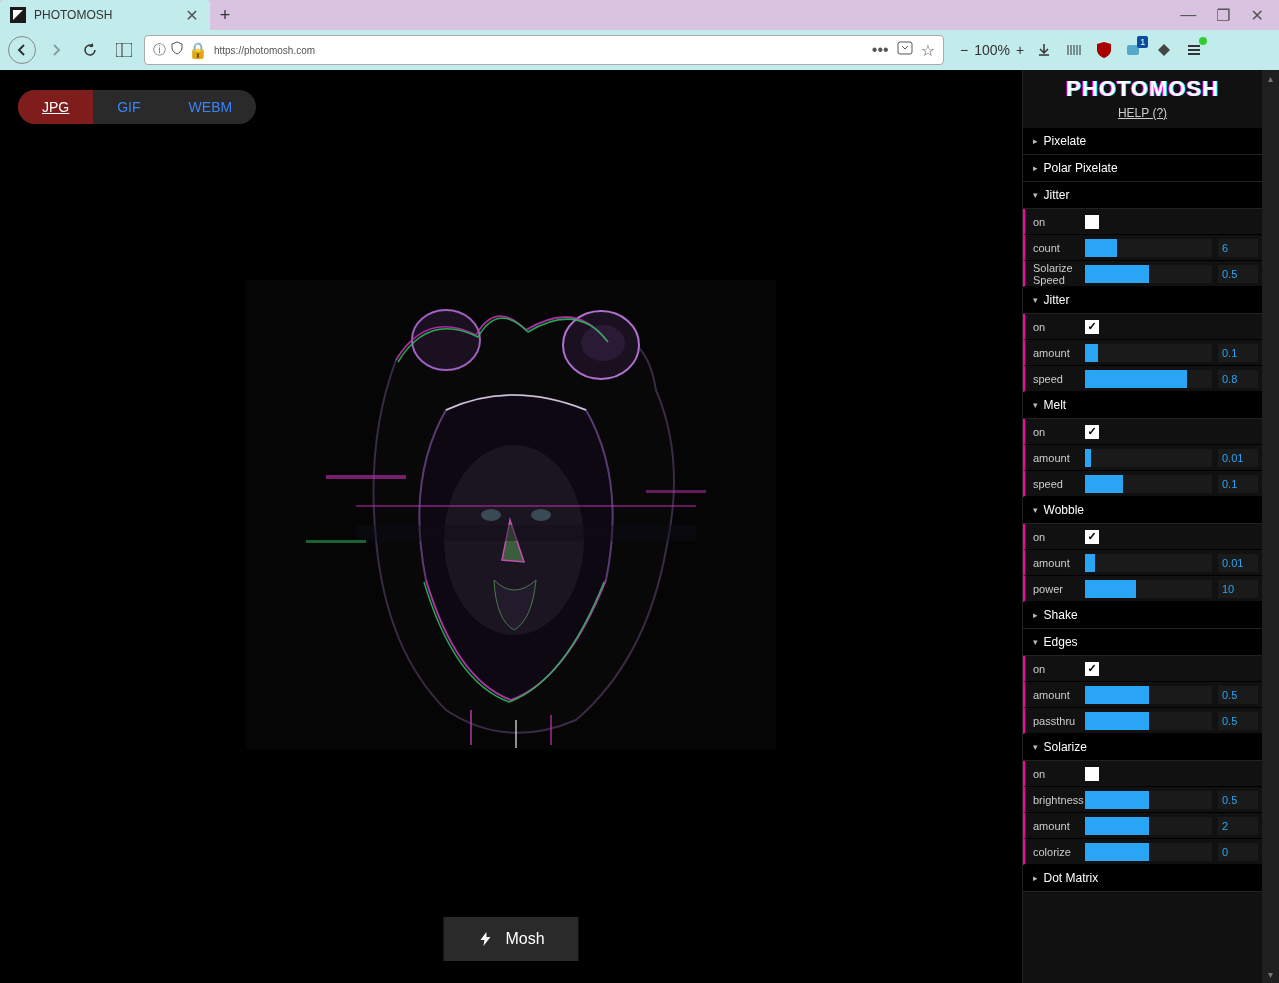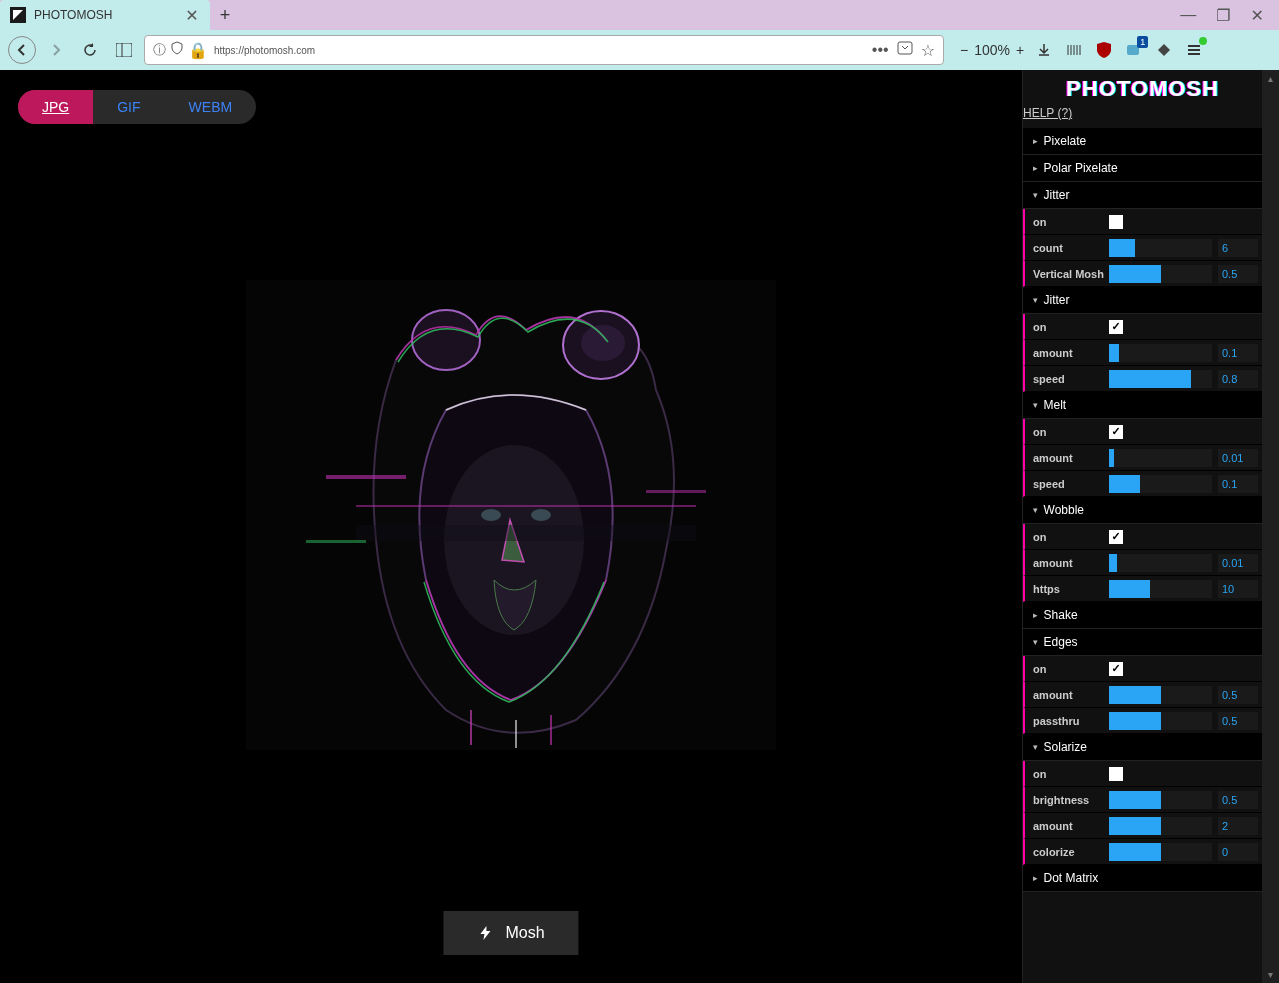--- a/index.html
+++ b/index.html
@@ -28,44 +28,44 @@
 .zoom-group { display:flex; align-items:center; gap:6px; color:#333; font-size:14px; }
 .ext-icon { width:20px; height:20px; display:flex; align-items:center; justify-content:center; }
 .badge-container { position:relative; }
 .badge { position:absolute; top:-4px; right:-4px; background:#0a4d9e; color:#fff; font-size:9px; padding:1px 3px; border-radius:2px; }
 
 
 .app { display:flex; height:913px; background:#000; position:relative;}
 .main-area { flex:1; position:relative; background:#000; display:flex; flex-direction:column; align-items:center;}
 .format-tabs { position:absolute; top:20px; left:18px; display:flex; background:#2a2a2a; border-radius:17px; overflow:hidden; height:34px; }
 .format-tab { padding:0 24px; display:flex; align-items:center; color:#3b82f6; font-size:14px; cursor:pointer; }
-.format-tab.active { background:#be185d; color:#fff;text-decoration:underline; }
+.format-tab.active { background:#7f1d1d; color:#fff;text-decoration:underline; }
 
 .canvas-holder { margin-top:210px; width:530px; height:470px; background:#0a0a0a; position:relative; overflow:hidden;}
 .canvas-holder svg { width:100%; height:100%; }
 
-.bottom-buttons { position:absolute; bottom:28px; left:50%; transform:translateX(-50%); display:flex; gap:18px; }
+.bottom-buttons { position:absolute; bottom:22px; left:50%; transform:translateX(-50%); display:flex; gap:18px; }
 .action-btn { background:#2a2a2a; color:#fff; border:none; height:44px; padding:0 34px; display:flex; align-items:center; gap:12px; font-size:16px; cursor:pointer; }
 .action-btn svg { width:16px; height:16px; }
 
 
 .sidebar { width:240px; background:#111; border-left:1px solid #222; display:flex; flex-direction:column; height:100%; overflow:hidden;}
 .scrollbar-track { width:17px; background:#1f1f1f; height:100%; display:flex; flex-direction:column; justify-content:space-between; align-items:center;}
 .scrollbar-arrow { width:17px; height:17px; display:flex; align-items:center; justify-content:center; color:#777; font-size:10px;}
 .logo-area { text-align:center; padding:6px 0 4px; }
 .logo-text { color:#fff; font-size:22px; font-weight:900; letter-spacing:1px; text-shadow: -1px 0 #ff00ff, 1px 0 #00ffff; }
-.help-link { color:#ccc; font-size:12px; text-decoration:underline; padding-bottom:8px; }
+.help-link { text-align:center; color:#ccc; font-size:12px; text-decoration:underline; padding-bottom:8px; }
 
 .effect-list { flex:1; overflow-y:auto; }
 .effect-header { background:#000; color:#fff; font-size:12px; padding:6px 10px; border-bottom:1px solid #222; display:flex; align-items:center; gap:6px; cursor:pointer;}
 .effect-header .arrow { font-size:9px; color:#bbb; }
 .effect-body { display:block; }
 
 .param-row { display:flex; align-items:center; height:26px; border-left:2px solid #ff00aa; background:#111; font-size:11px; color:#ccc; border-bottom:1px solid #000;}
-.param-label { width:84px; padding-left:8px;font-weight:bold; }
+.param-label { width:60px; padding-left:8px; }
 .param-control { flex:1; display:flex; align-items:center; padding-right:4px;}
 .param-checkbox { width:14px; height:14px; background:#fff; display:flex; align-items:center; justify-content:center; }
 .param-checkbox.checked::after { content:"✓"; color:#000; font-size:11px; font-weight:bold; }
 .param-slider { flex:1; height:18px; background:#1a1a1a; position:relative; margin-right:6px;}
 .param-slider-fill { height:100%; background:#2aa5f5; }
 .param-value { width:40px; height:18px; background:#1a1a1a; color:#2aa5f5; font-size:11px; display:flex; align-items:center; padding-left:4px;}
 </style>
 </head>
 <body>
 
@@ -271,21 +271,21 @@
         <div class="param-row">
             <div class="param-label">count</div>
             <div class="param-control">
               <div class="param-slider">
                 <div class="param-slider-fill" style="width:25%"></div>
               </div>
               <div class="param-value">6</div>
             </div>
           </div>
         <div class="param-row">
-            <div class="param-label">Vertical Mosh</div>
+            <div class="param-label">Solarize Speed</div>
             <div class="param-control">
               <div class="param-slider">
                 <div class="param-slider-fill" style="width:50%"></div>
               </div>
               <div class="param-value">0.5</div>
             </div>
           </div>
       </div>
 
       <div class="effect-header">
@@ -364,21 +364,21 @@
         <div class="param-row">
             <div class="param-label">amount</div>
             <div class="param-control">
               <div class="param-slider">
                 <div class="param-slider-fill" style="width:8%"></div>
               </div>
               <div class="param-value">0.01</div>
             </div>
           </div>
         <div class="param-row">
-            <div class="param-label">https</div>
+            <div class="param-label">power</div>
             <div class="param-control">
               <div class="param-slider">
                 <div class="param-slider-fill" style="width:40%"></div>
               </div>
               <div class="param-value">10</div>
             </div>
           </div>
       </div>
 
       <div class="effect-header">

